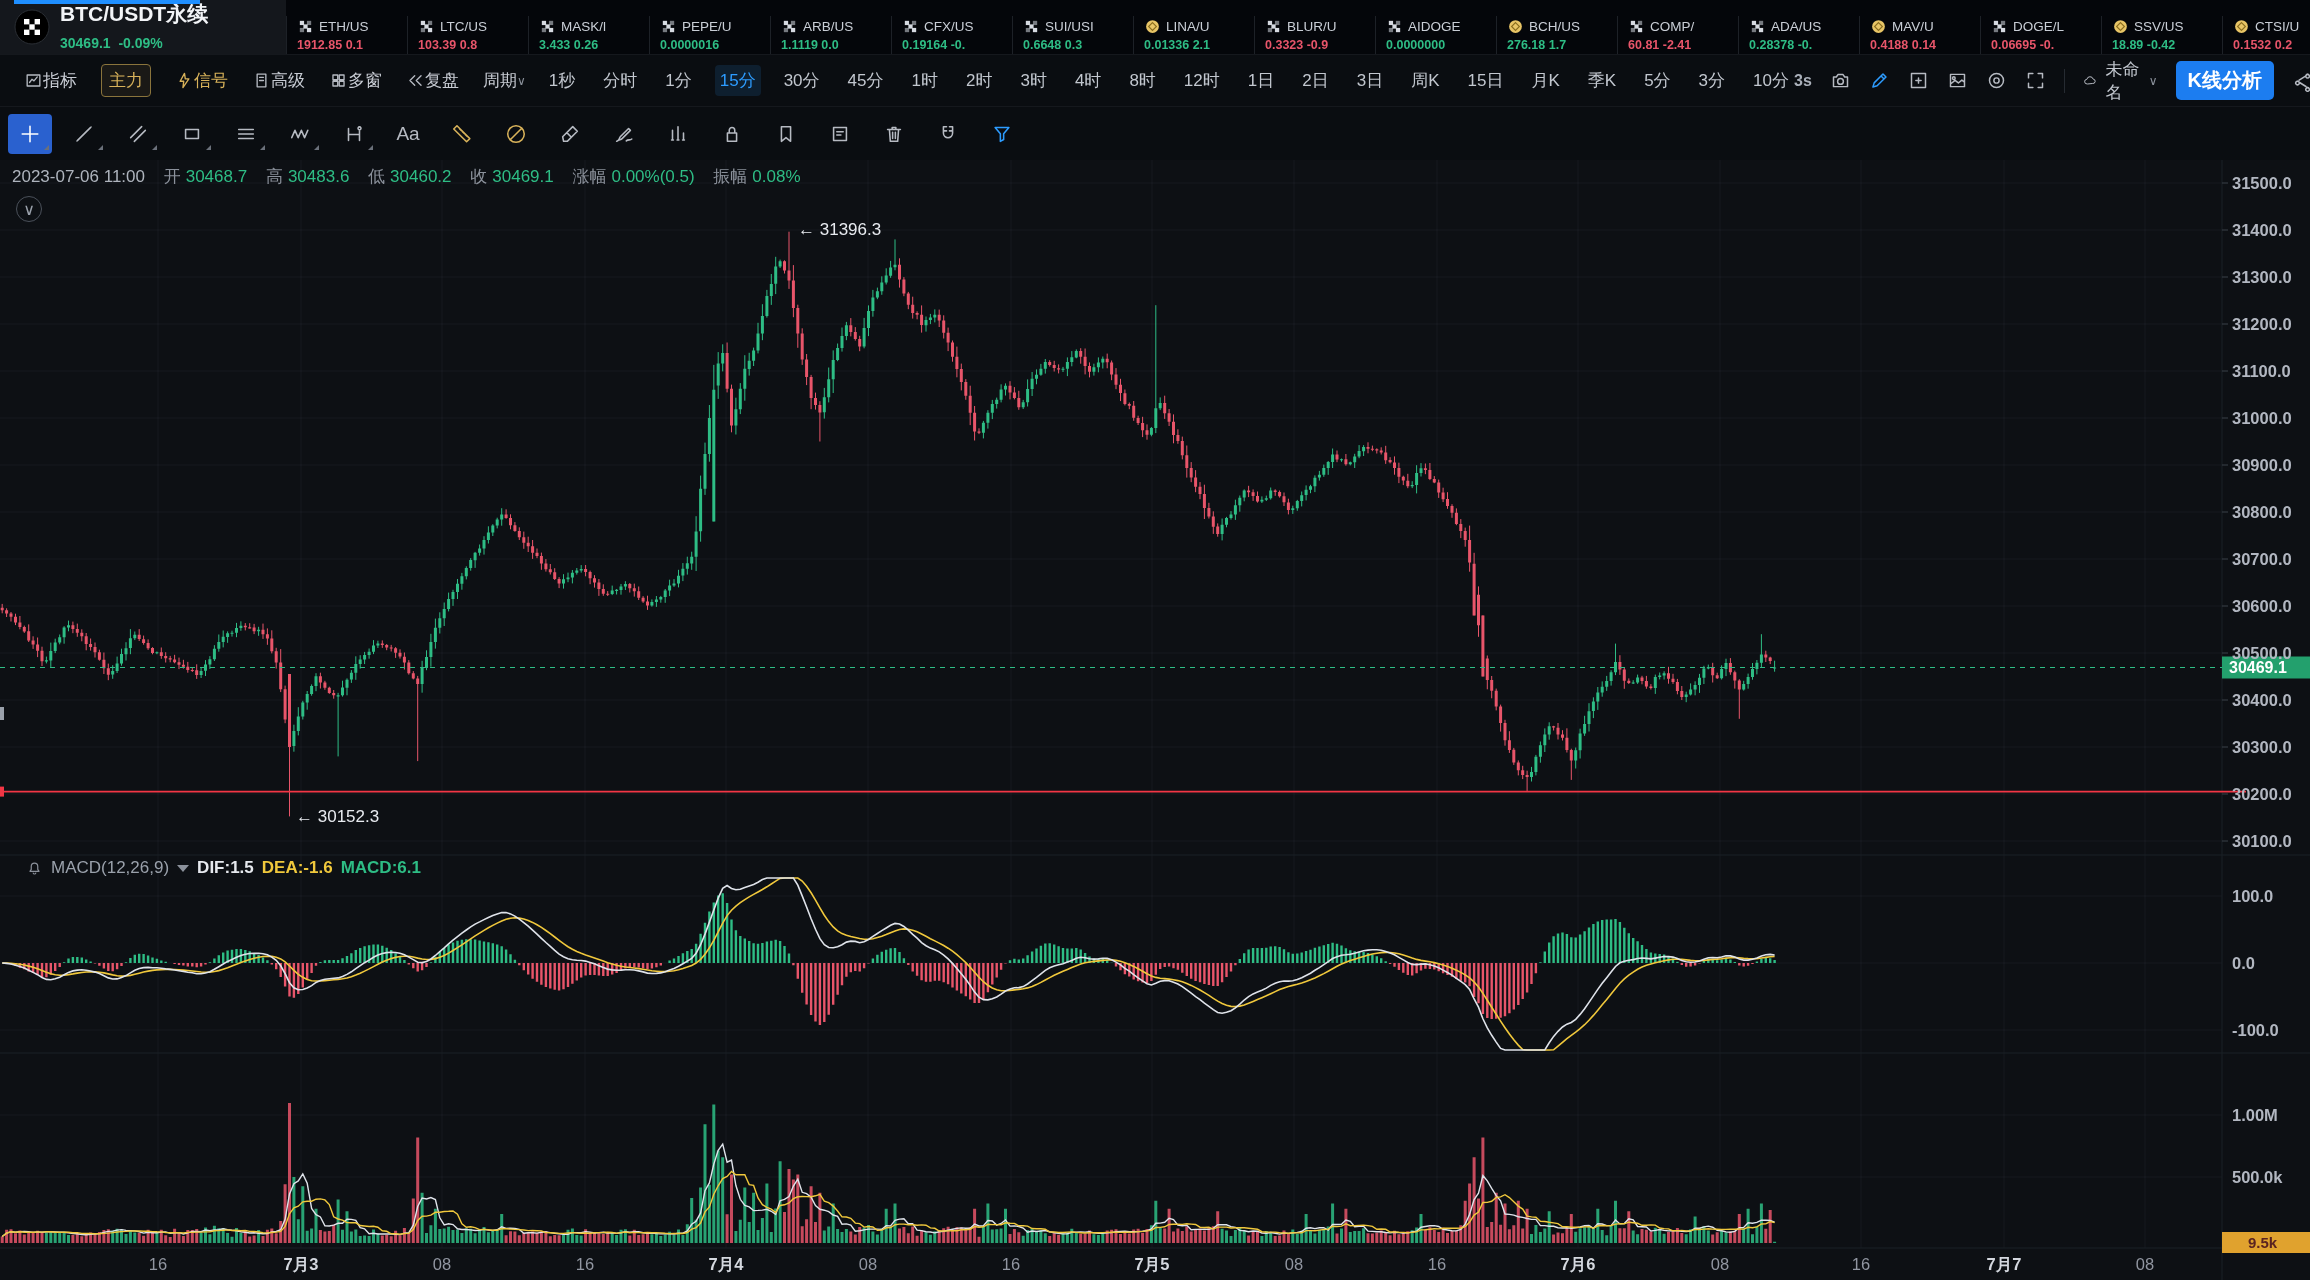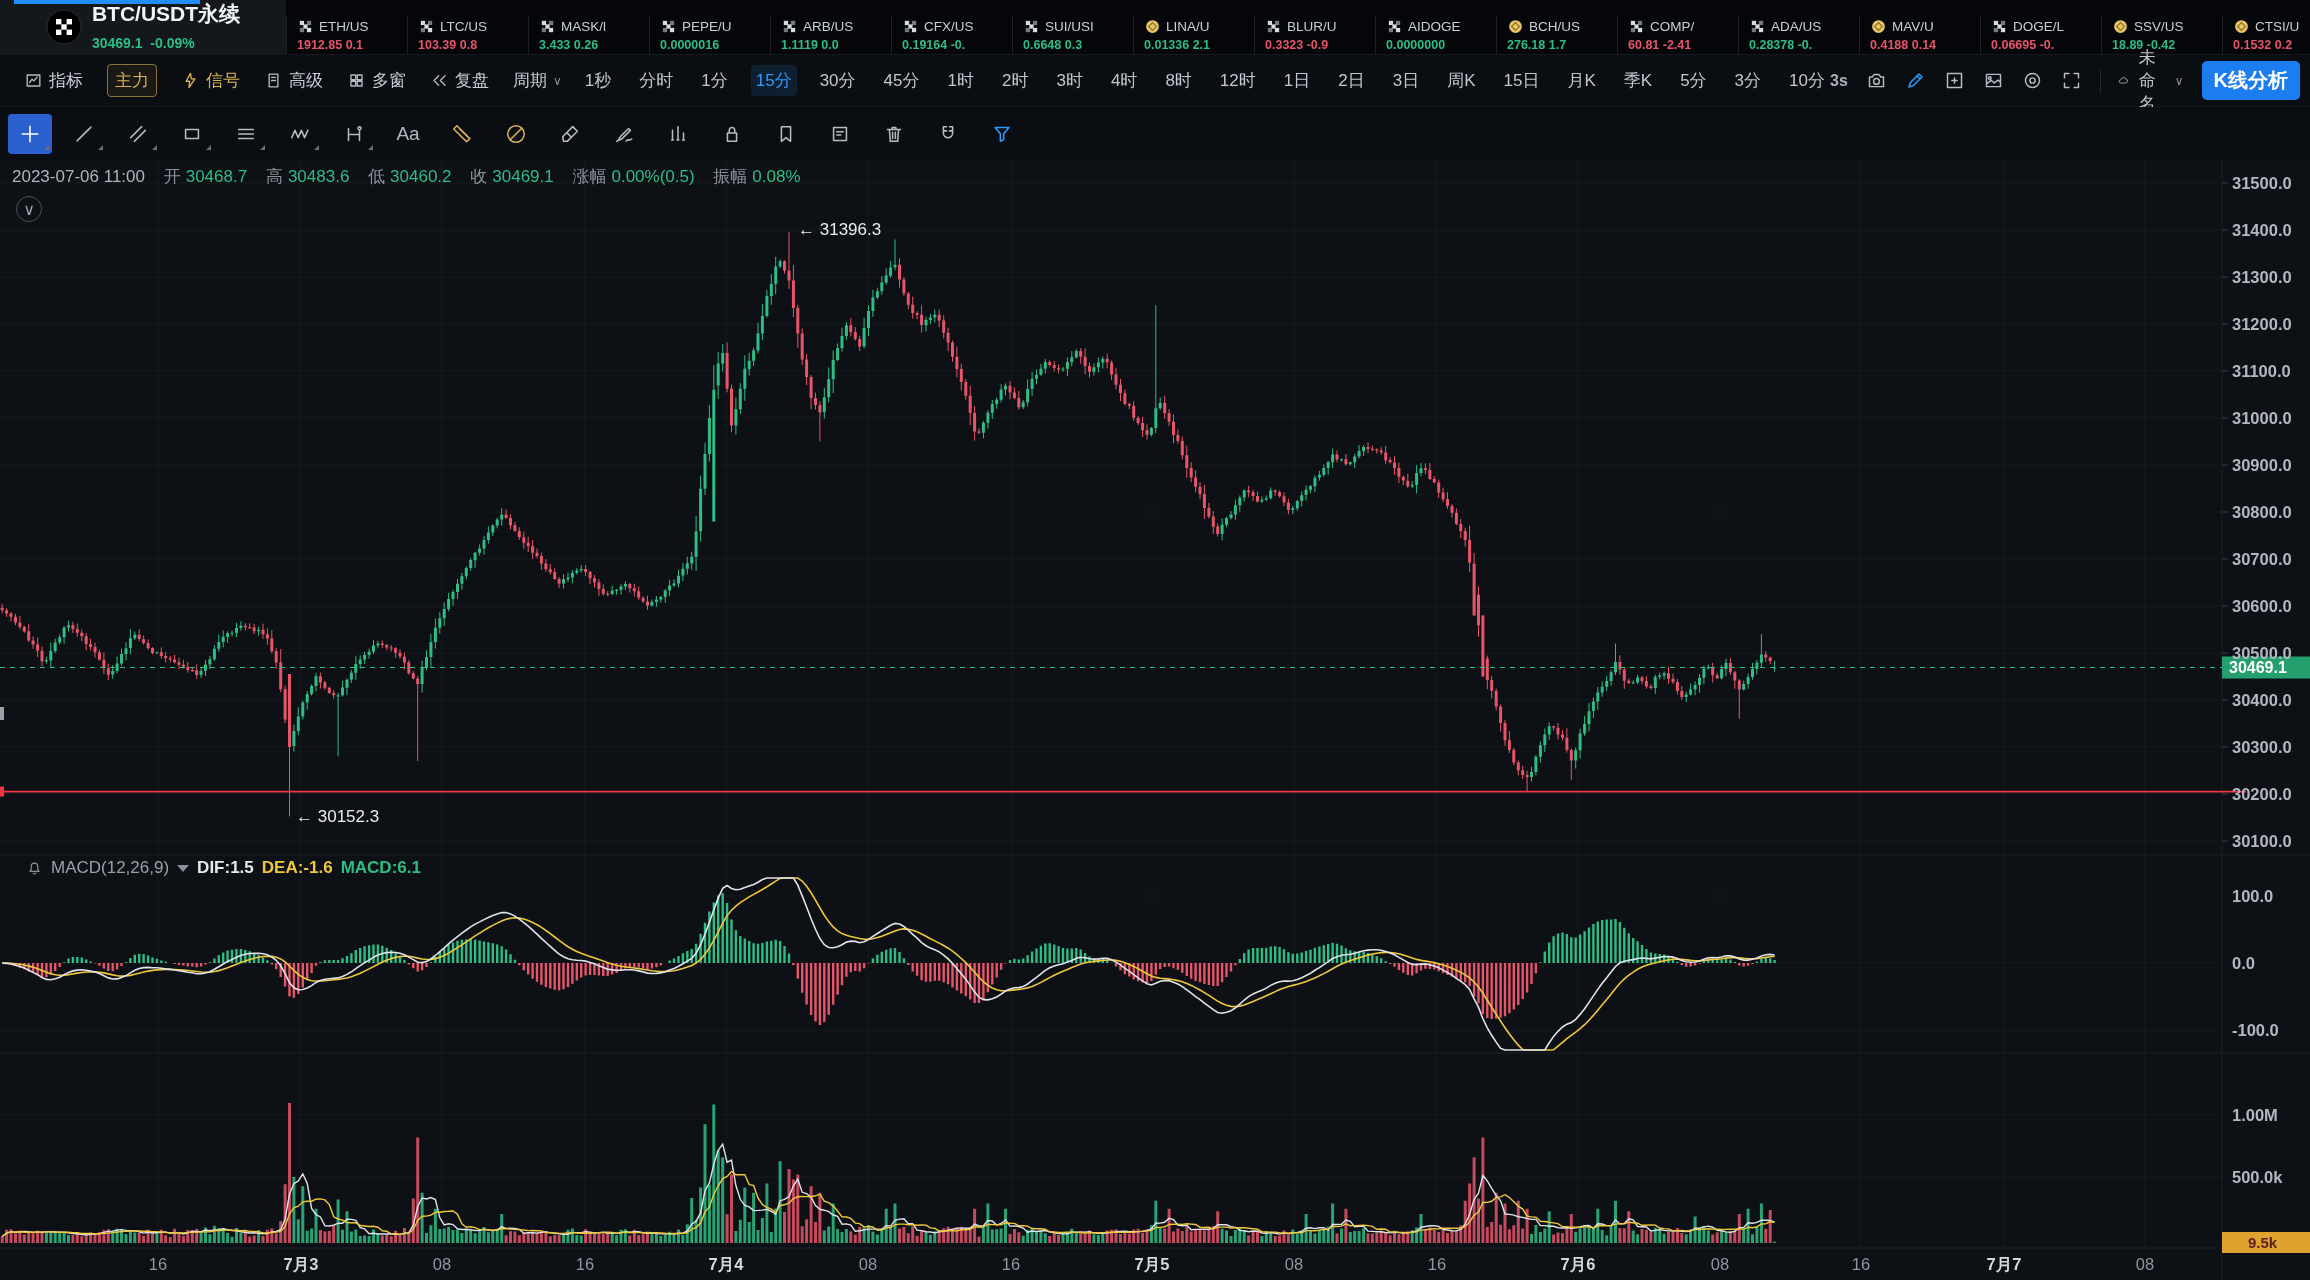--- a/index.html
+++ b/index.html
@@ -4,34 +4,34 @@
 <style>
   html,body{margin:0;padding:0;background:#07090c;}
   body{width:2310px;height:1280px;overflow:hidden;font-family:"Liberation Sans",sans-serif;
        -webkit-font-smoothing:antialiased;}
   #app{position:relative;width:2310px;height:1280px;background:#0d1014;overflow:hidden;}
 
   
   .row-tickers{position:absolute;left:0;top:0;width:2310px;height:54px;background:#04060a;
     display:flex;align-items:stretch;border-bottom:1px solid #15181d;overflow:hidden;}
   .ticker-active{width:258px;background:#14171c;display:flex;align-items:center;gap:10px;
-    padding:0 14px;position:relative;flex:none;cursor:pointer;justify-content:center;}
+    padding:0 14px;position:relative;flex:none;cursor:pointer;}
   .ticker-active .topline{position:absolute;left:14px;top:0;width:186px;height:4px;background:#1f8fff;}
   .ticker-active .tmain{font-size:21px;font-weight:700;color:#f2f4f7;line-height:22px;white-space:nowrap;}
   .ticker-active .tsub{font-size:14px;font-weight:700;margin-top:10px;white-space:nowrap;}
   .ticker-item{flex:none;width:106px;display:flex;flex-direction:column;justify-content:center;
     gap:3px;padding:0 4px 0 10px;border-left:1px solid #1d2127;cursor:pointer;overflow:hidden;margin-top:16px;}
   .ti-sym{display:flex;align-items:center;gap:5px;font-size:13.5px;color:#c9ced6;white-space:nowrap;}
   .ti-px{font-size:12.5px;font-weight:700;white-space:nowrap;}
   .up{color:#2ebd85;} .down{color:#e8556a;}
 
   
   .row-menu{position:absolute;left:0;top:55px;width:2310px;height:51px;background:#0a0d11;
     display:flex;align-items:center;border-bottom:1px solid #15181d;font-size:17px;color:#c8ccd4;}
-  .m-item{display:flex;align-items:center;gap:6px;margin-left:24px;cursor:pointer;white-space:nowrap;text-align:center;}
+  .m-item{display:flex;align-items:center;margin-left:24px;cursor:pointer;white-space:nowrap;text-align:center;}
   .m-gold{color:#d8b25a;}
   .m-boxed{border:1px solid #8a743c;border-radius:4px;padding:4px 7px;background:rgba(216,178,90,.08);}
   .tf{margin-left:18px;cursor:pointer;color:#c2c7cf;padding:4px 5px;border-radius:4px;white-space:nowrap;}
   .tf.active{color:#2d9cff;background:rgba(45,156,255,.13);}
   .m-right{margin-left:auto;display:flex;align-items:center;gap:18px;padding-right:10px;}
   .m-ic{display:flex;align-items:center;cursor:pointer;color:#b6bac2;}
   .m-divider{width:1px;height:24px;background:#262b32;}
   .btn-blue{background:#1c7df0;color:#fff;font-size:20px;font-weight:700;border-radius:5px;
     padding:6px 12px;cursor:pointer;white-space:nowrap;}
   .delay{color:#aab0ba;font-size:16px;font-weight:700;}

